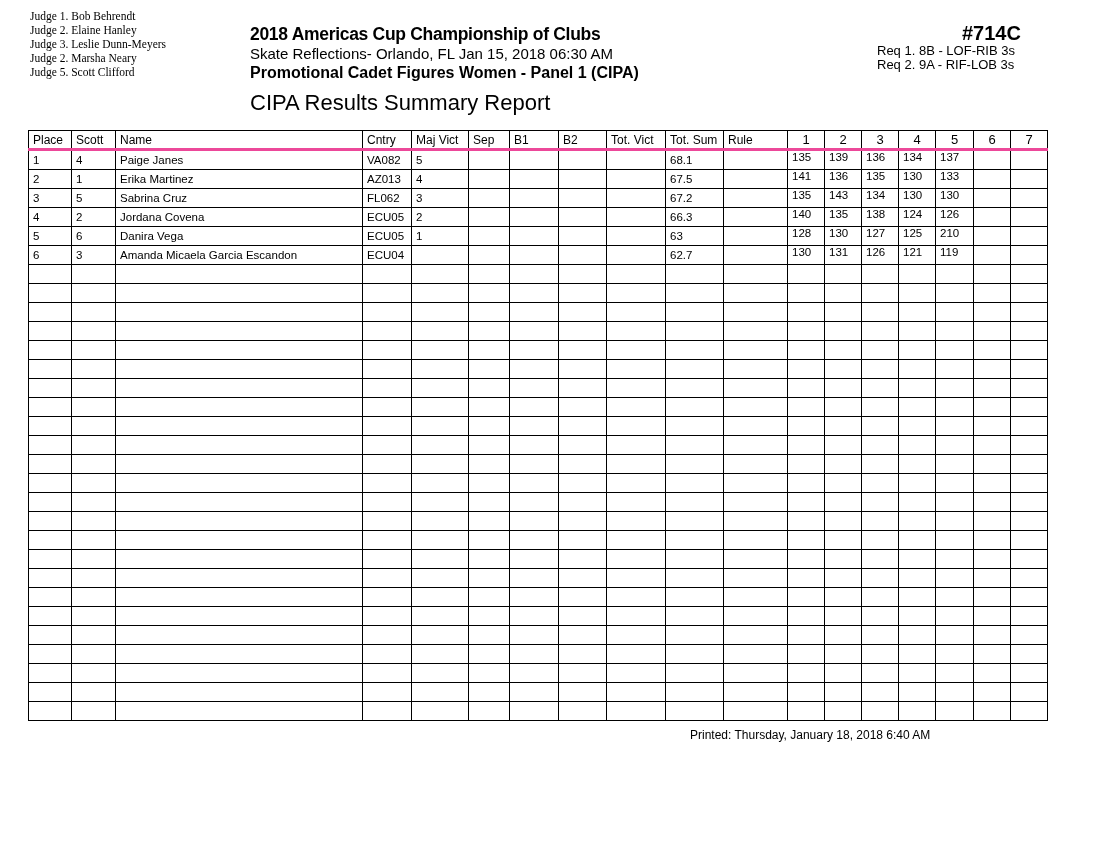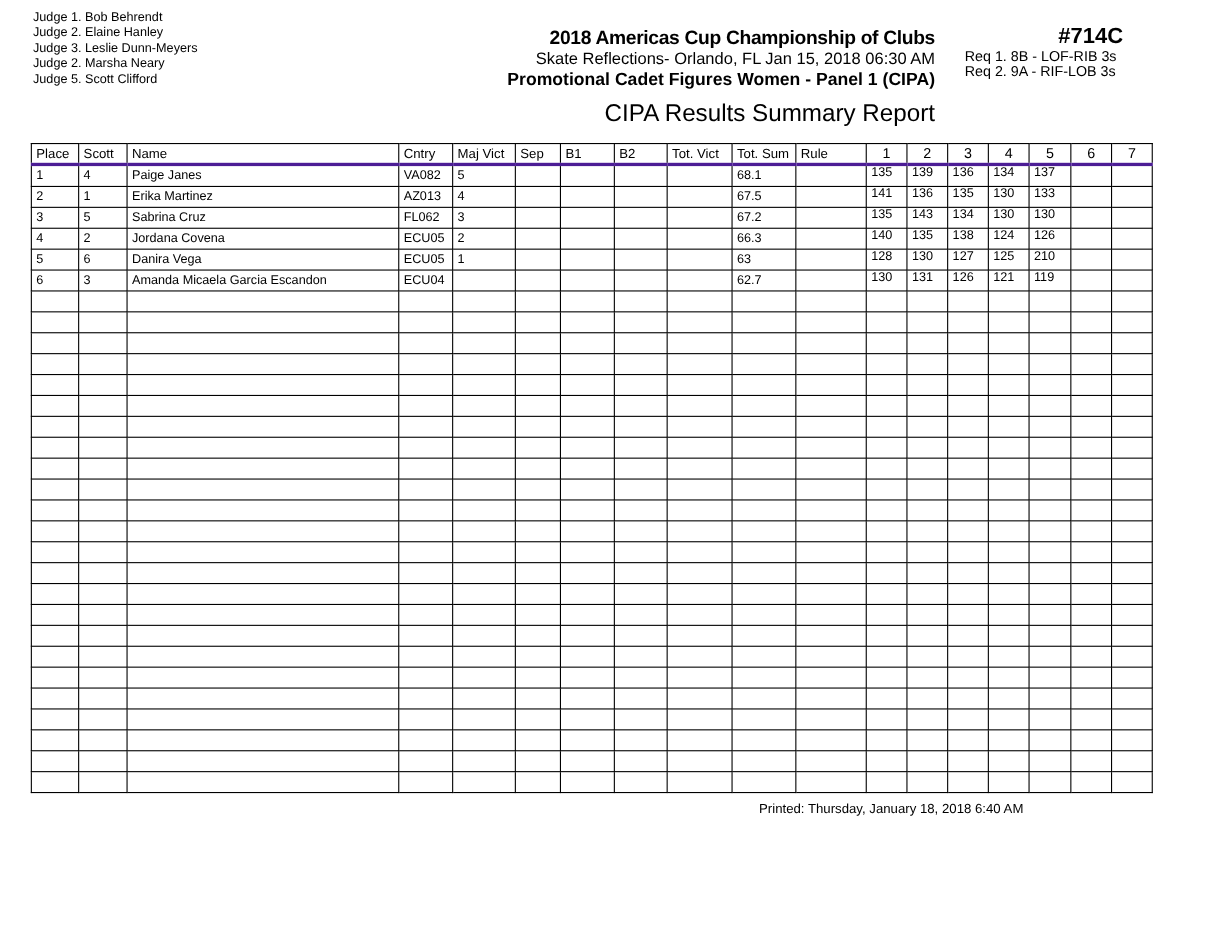--- a/index.html
+++ b/index.html
@@ -1,31 +1,31 @@
 <!DOCTYPE html>
 <html><head>
 <meta charset="utf-8">
 <style>
   html, body { margin:0; padding:0; background:#ffffff; }
   body { width:1100px; height:850px; position:relative; overflow:hidden;
          font-family:"Liberation Sans", sans-serif; color:#000; }
   .judges { position:absolute; left:30px; top:9px; font-size:11.5px; line-height:14px; }
-  .judges div { white-space:nowrap; }
-  .center { position:absolute; left:250px; width:600px; text-align:right; white-space:nowrap; }
+  .judges div { white-space:nowrap;font-family:Liberation Serif, serif; }
+  .center { position:absolute; left:250px; width:600px; text-align:left; white-space:nowrap; }
   .t1 { top:24px; font-size:17.5px; font-weight:bold; letter-spacing:-0.3px; }
   .t2 { top:45px; font-size:15px; }
   .t3 { top:64px; font-size:16px; font-weight:bold; }
   .t4 { top:90px; font-size:22px; }
   .evnum { position:absolute; left:962px; top:22px; font-size:20px; font-weight:bold; }
   .reqs { position:absolute; left:877px; top:44px; font-size:13px; line-height:14px; }
   table.results { position:absolute; left:28px; top:130px; border-collapse:collapse;
                   table-layout:fixed; width:1020px; }
   table.results th, table.results td { border:1px solid #000; padding:0 0 0 4px; height:18px;
          font-size:11.5px; white-space:nowrap; overflow:hidden; text-align:left; font-weight:normal; }
-  table.results thead th { border-bottom:3px solid #4c1d95; height:17px; font-size:12px; }
+  table.results thead th { border-bottom:3px solid #ec4899; height:17px; font-size:12px; }
   table.results th.num { text-align:center; padding:0; font-size:13px; }
   td.c { text-align:center; padding:0; }
   td.ind { padding-left:10px; }
   td.sc { font-size:9px; padding-left:6px; vertical-align:top; padding-top:2px; }
   .printed { position:absolute; left:690px; top:728px; font-size:12px; }
 </style>
 </head>
 <body>
 
 <div class="judges">

